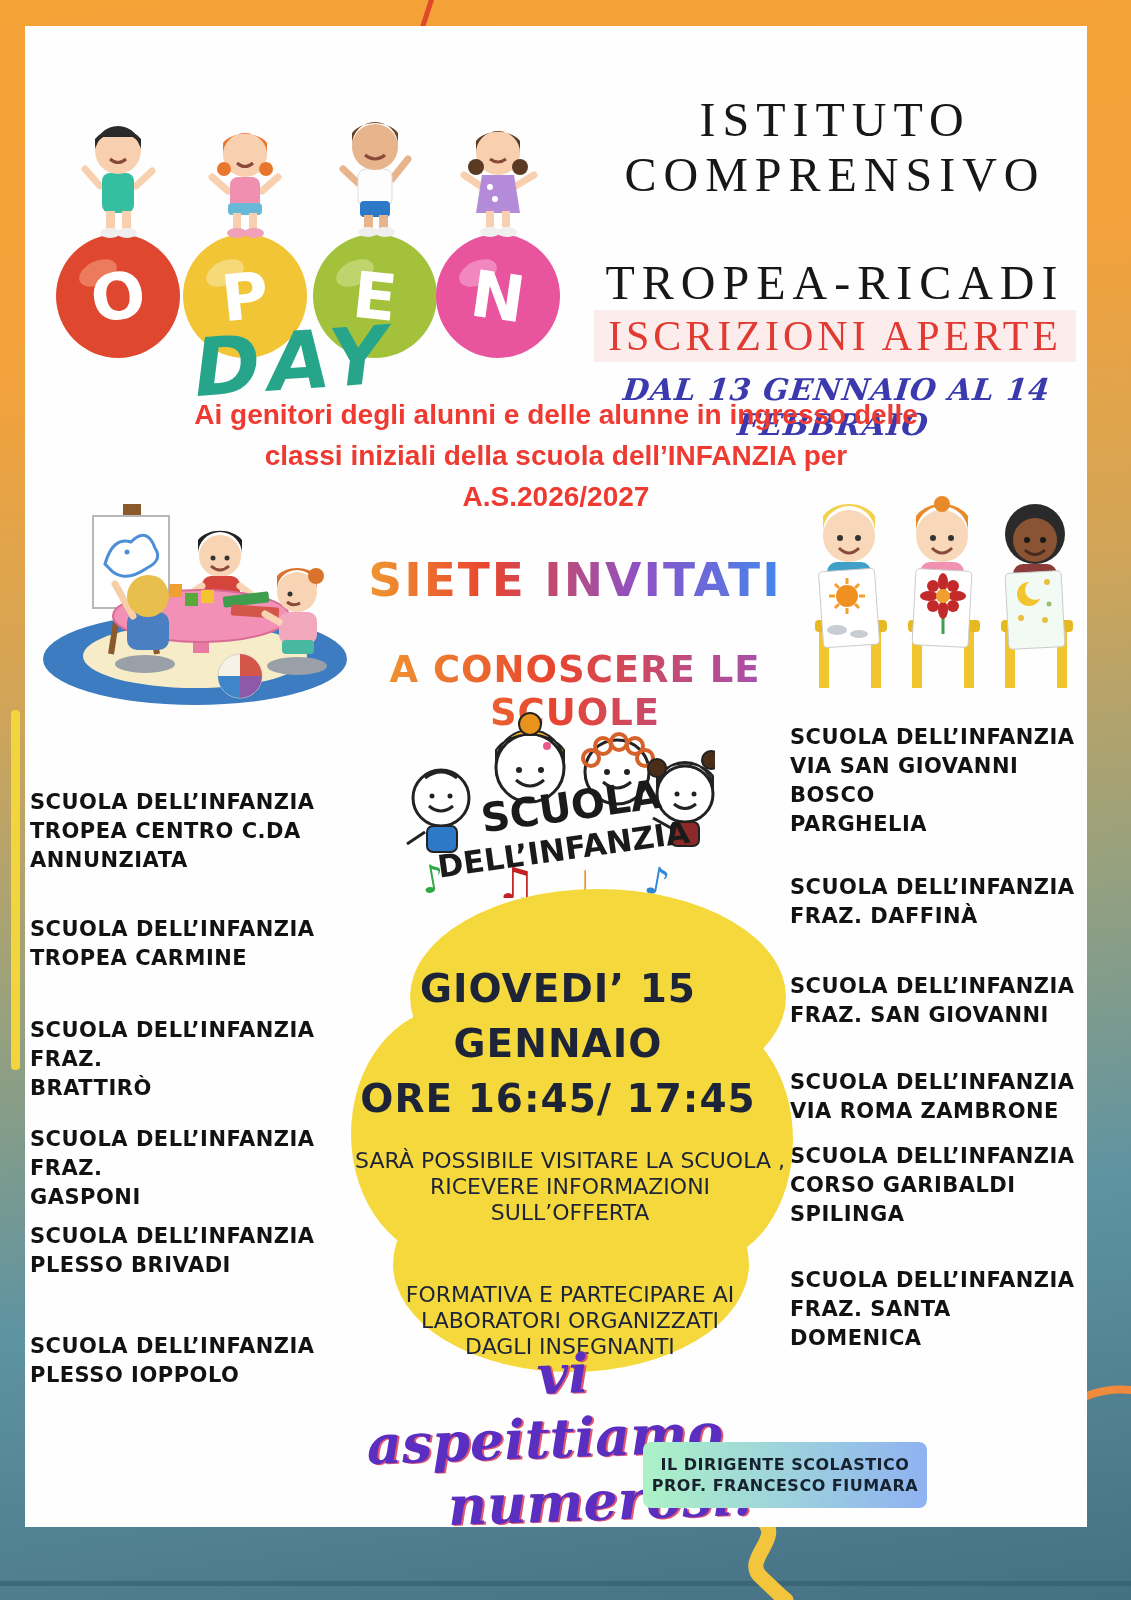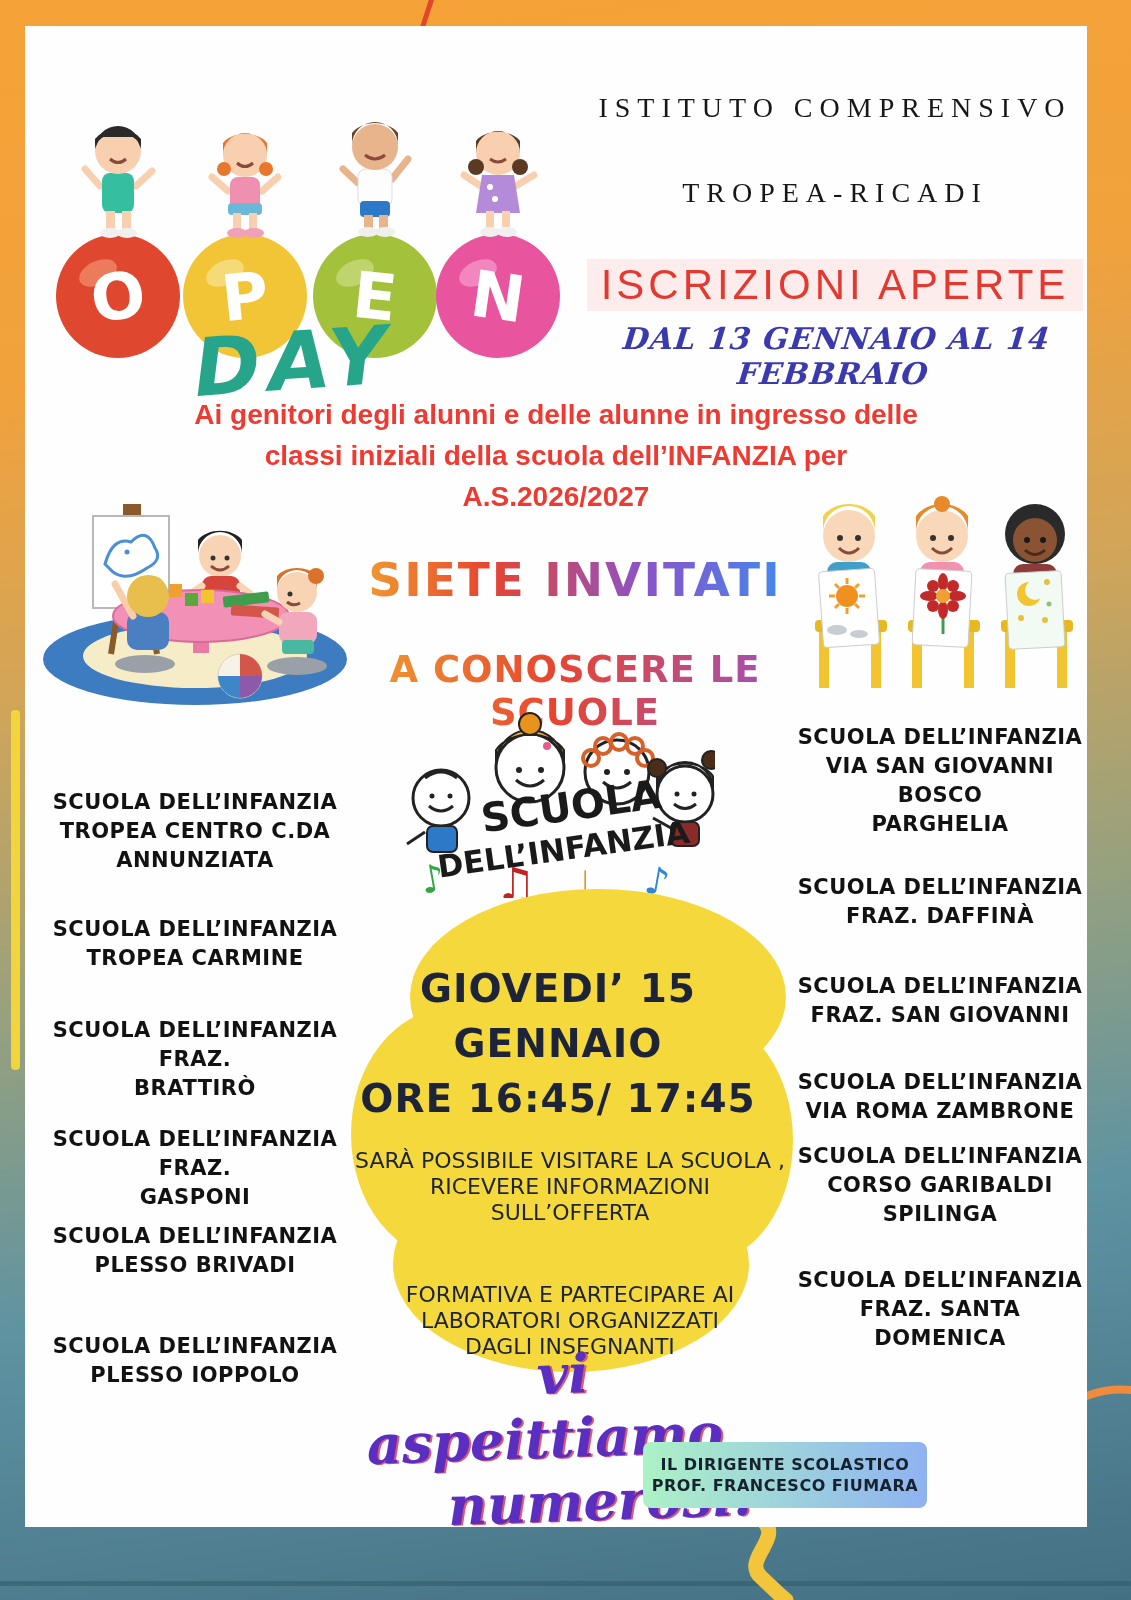--- a/index.html
+++ b/index.html
@@ -9,38 +9,38 @@
   .abs{position:absolute;}
   .pre{white-space:pre-line;}
   
   .card{left:25px;top:26px;width:1062px;height:1501px;background:#FEFEFE;}
   
   .diag-line{left:424px;top:-6px;width:5px;height:42px;background:#E0482A;transform:rotate(18deg);}
   .left-stripe{left:11px;top:710px;width:9px;height:360px;background:#F2D53C;border-radius:4px;}
   .bottom-line{left:0;top:1581px;width:1131px;height:5px;background:#2F5A66;opacity:.55;}
   
   .hdr{left:545px;top:66px;width:530px;text-align:center;color:#171717;}
-  .hdr .l{font-family:"Liberation Serif","DejaVu Serif",serif;font-weight:500;font-size:28px;letter-spacing:7px;}
+  .hdr .l{font-family:"Liberation Serif","DejaVu Serif",serif;font-weight:500;font-size:48px;letter-spacing:7px;}
   .hdr .l2{margin-top:53px;}
-  .enroll{display:inline-block;margin-top:50px;font-family:Liberation Sans, sans-serif;
+  .enroll{display:inline-block;font-family:Liberation Serif, serif;
           font-size:42px;letter-spacing:4px;color:#E23A30;background:rgba(250,214,214,.45);padding:2px 14px;}
   .dates{margin-top:10px;font-family:"DejaVu Serif","Liberation Serif",serif;font-style:italic;font-weight:bold;
          font-size:30px;letter-spacing:1px;color:#3A3AAE;transform:skewX(-6deg);}
   
   .intro{left:151px;top:368px;width:760px;text-align:center;color:#EE3A31;font-weight:bold;
          font-size:28px;line-height:41px;font-family:Liberation Sans, sans-serif;}
   
   .siete{left:330px;top:526px;width:440px;text-align:center;font-weight:900;font-size:47px;letter-spacing:2px;
          background-image:linear-gradient(90deg,#F0A030 0%,#E8452F 30%,#8C52C8 65%,#3C8CF0 100%);
          -webkit-background-clip:text;background-clip:text;color:transparent;}
   .conoscere{left:330px;top:622px;width:440px;text-align:center;font-weight:900;font-size:37px;letter-spacing:1px;
          background-image:linear-gradient(90deg,#F0A030 0%,#E8452F 45%,#9C52C0 100%);
          -webkit-background-clip:text;background-clip:text;color:transparent;}
   
-  .school{width:330px;text-align:center;font-weight:800;font-size:21px;line-height:29px;
+  .school{width:330px;text-align:left;font-weight:800;font-size:21px;line-height:29px;
           letter-spacing:.5px;color:#121212;}
   .sr{width:300px;}
   
   .ev-big{left:318px;top:935px;width:430px;text-align:center;font-weight:800;font-size:39px;line-height:55px;
           letter-spacing:1px;color:#1E2438;}
   .ev-small{left:330px;width:430px;text-align:center;font-weight:400;font-size:22px;line-height:26px;color:#1E2438;}
   .ev1{top:1122px;} .ev2{top:1256px;}
   
   .closing{left:350px;top:1316px;width:380px;color:#5B2EC2;font-family:"DejaVu Serif","Liberation Serif",serif;
            font-style:italic;font-weight:bold;font-size:54px;line-height:64px;text-align:center;

